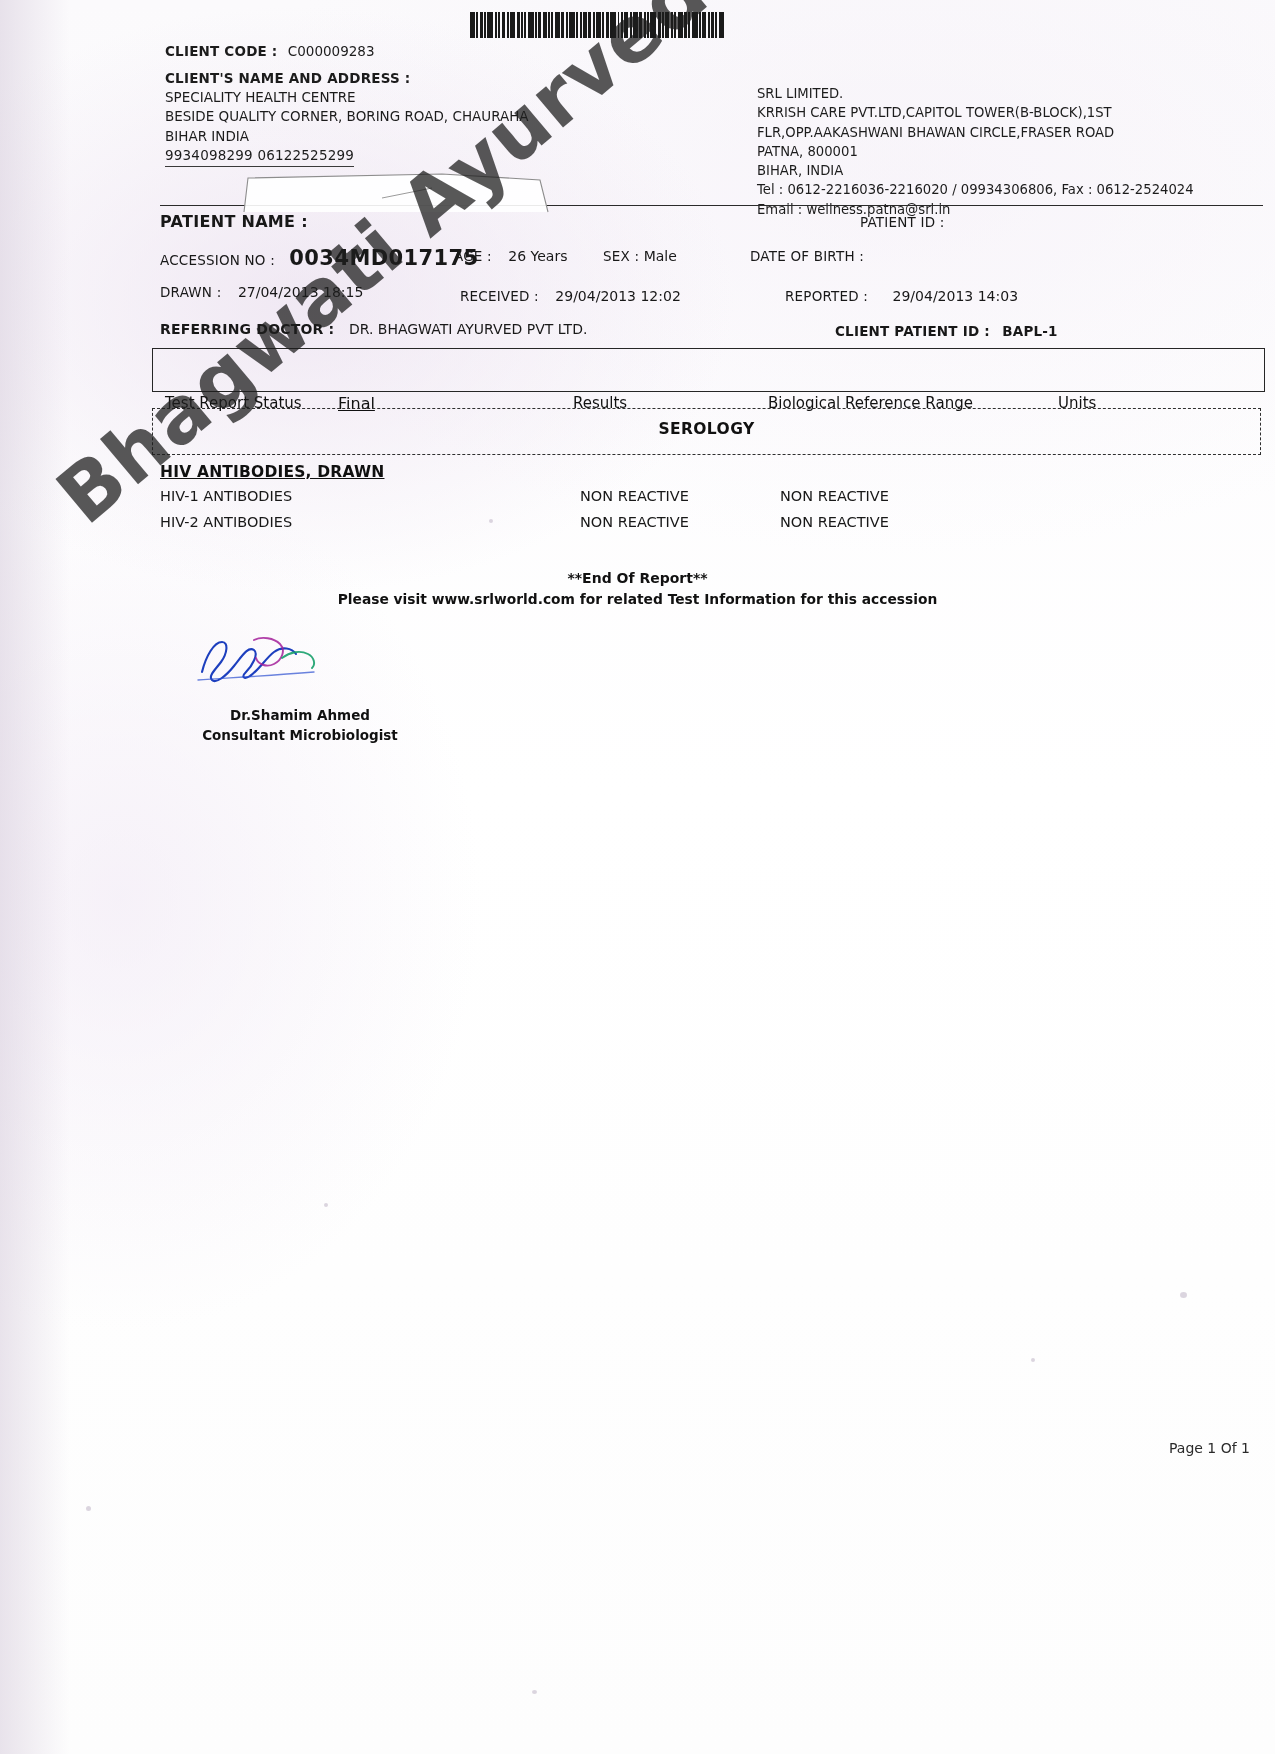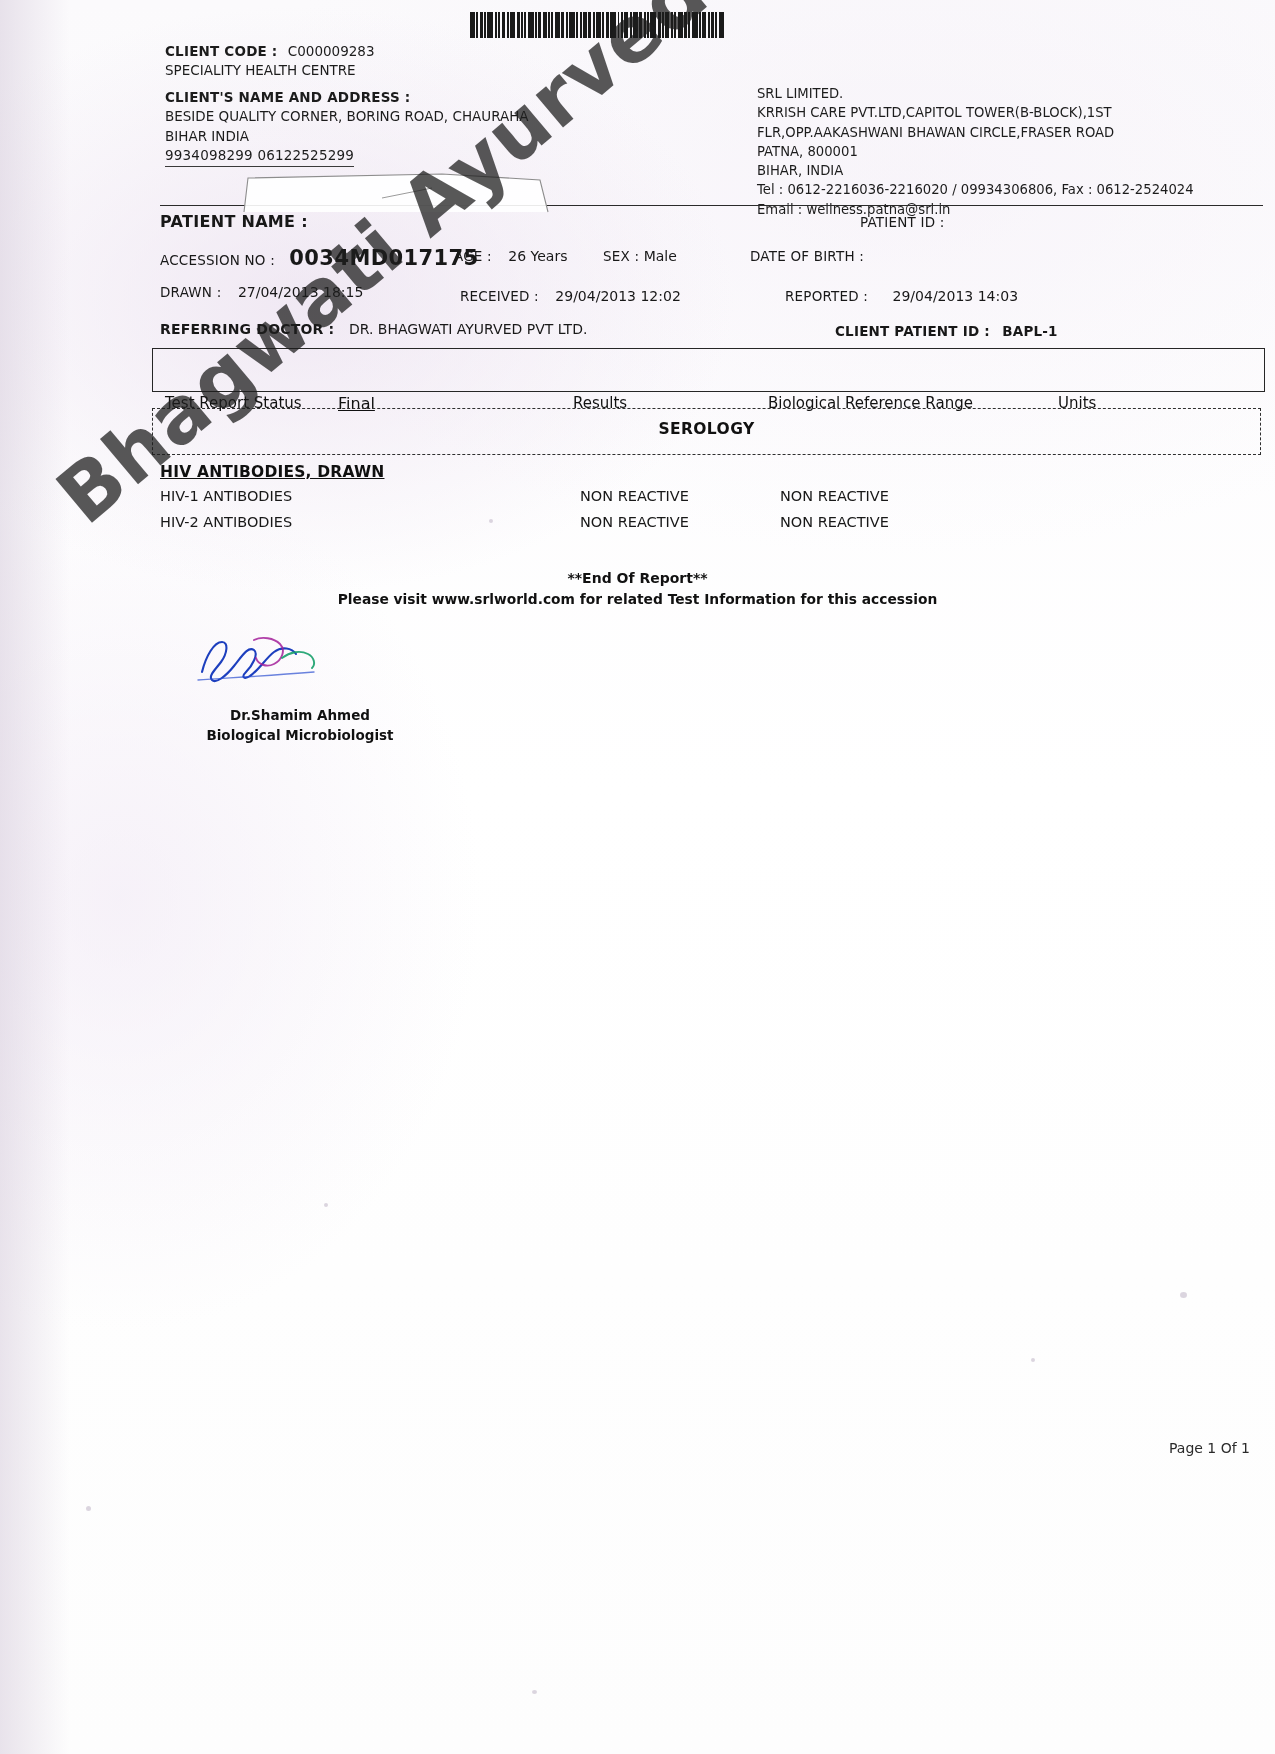--- a/index.html
+++ b/index.html
@@ -329,22 +329,22 @@
       <i style="width:3px"></i>
       <i style="width:2px"></i>
       <i style="width:5px"></i>
   </div>
 
   <div class="hdr-left">
     <div class="row">
       <span class="lbl-b">CLIENT CODE :</span>
       <span class="val-norm" style="margin-left:6px">C000009283</span>
     </div>
+    <div class="row lbl-b" style="margin-top:8px">CLIENT'S NAME AND ADDRESS :</div>
     <div class="row">SPECIALITY HEALTH CENTRE</div>
-    <div class="row lbl-b" style="margin-top:8px">CLIENT'S NAME AND ADDRESS :</div>
     <div class="row">BESIDE QUALITY CORNER,  BORING ROAD, CHAURAHA</div>
     <div class="row">BIHAR INDIA</div>
     <div class="row">
       <span class="phone-line">9934098299 06122525299</span>
     </div>
   </div>
 
   <div class="hdr-right">
     <div>SRL LIMITED.</div>
     <div>KRRISH CARE PVT.LTD,CAPITOL TOWER(B-BLOCK),1ST</div>
@@ -446,21 +446,21 @@
 
   <svg class="sign-svg" width="130" height="64" viewBox="0 0 130 64">
     <path d="M6,44 C10,28 18,14 26,14 C33,14 31,26 25,34 C19,42 12,48 16,52 C20,56 30,48 38,38 C46,28 52,18 58,22 C63,26 56,38 50,44 C45,49 48,52 54,48 C62,43 70,30 78,24 C86,18 96,20 100,26" fill="none" stroke="#1d3fbe" stroke-width="2.1" stroke-linecap="round"></path>
     <path d="M58,12 C66,8 78,10 84,16 C90,22 86,32 78,36 C70,40 62,36 60,30" fill="none" stroke="#a3209a" stroke-width="1.9" stroke-linecap="round" opacity="0.85"></path>
     <path d="M86,30 C94,24 104,22 112,26 C118,29 120,36 116,40" fill="none" stroke="#17a06a" stroke-width="1.9" stroke-linecap="round" opacity="0.9"></path>
     <path d="M2,52 C30,50 70,48 118,44" fill="none" stroke="#2b4fd0" stroke-width="1.4" stroke-linecap="round" opacity="0.7"></path>
   </svg>
 
   <div class="sign-name">
     <div>Dr.Shamim Ahmed</div>
-    <div>Biological Microbiologist</div>
+    <div>Consultant Microbiologist</div>
   </div>
 
   <div class="page-no">Page 1 Of 1</div>
 
   <svg class="fold-shape" viewBox="0 0 310 42">
     <path d="M2,40 L6,6 L200,2 L298,8 L306,40" fill="rgba(255,255,255,0.9)" stroke="#8d8d8d" stroke-width="1.1"></path>
     <path d="M140,26 L190,16" stroke="#9b9b9b" stroke-width="1" fill="none"></path>
   </svg>
 
 </div>

